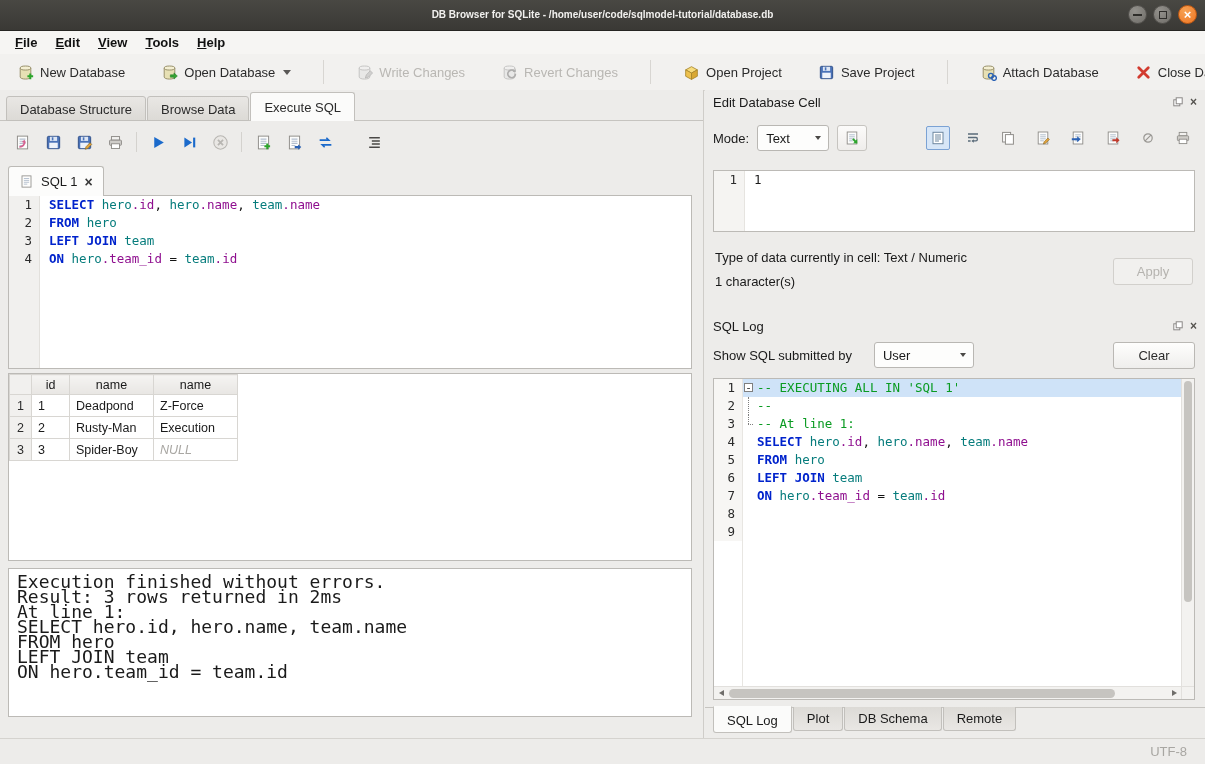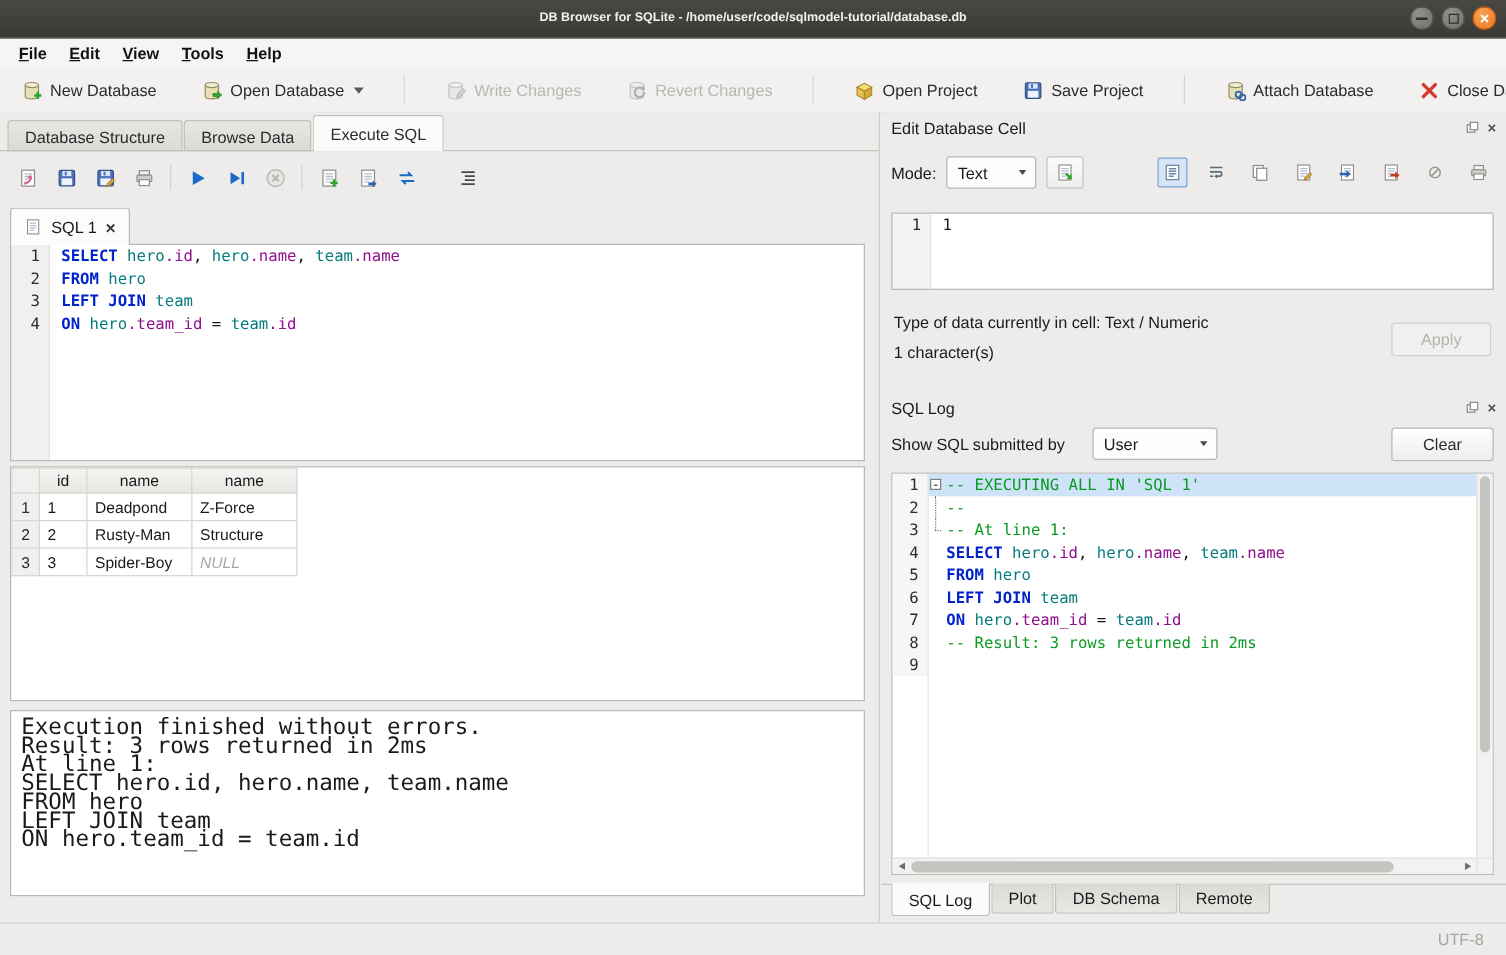--- a/index.html
+++ b/index.html
@@ -362,21 +362,21 @@
             <tr>
               <td class="rownum">1</td>
               <td class="">1</td>
               <td class="">Deadpond</td>
               <td class="">Z-Force</td>
             </tr>
             <tr>
               <td class="rownum">2</td>
               <td class="">2</td>
               <td class="">Rusty-Man</td>
-              <td class="">Structure</td>
+              <td class="">Execution</td>
             </tr>
             <tr>
               <td class="rownum">3</td>
               <td class="">3</td>
               <td class="">Spider-Boy</td>
               <td class="null">NULL</td>
             </tr>
           </tbody>
         </table>
       </div>
@@ -545,21 +545,20 @@
             <span class="log-num">7</span>
             <span class="log-rest">
               <span class="log-fold "></span>
               <span class="log-code"><span class="tk-kw">ON</span><span class="tk-pl"> </span><span class="tk-tb">hero</span><span class="tk-fl">.team_id</span><span class="tk-pl"> = </span><span class="tk-tb">team</span><span class="tk-fl">.id</span></span>
             </span>
           </div>
           <div class="log-line">
             <span class="log-num">8</span>
             <span class="log-rest">
               <span class="log-fold "></span>
-              <span class="log-code"><span class="tk-cm">-- Result: 3 rows returned in 2ms</span></span>
             </span>
           </div>
           <div class="log-line">
             <span class="log-num">9</span>
             <span class="log-rest">
               <span class="log-fold "></span>
               <span class="log-code"></span>
             </span>
           </div>
         </div>

